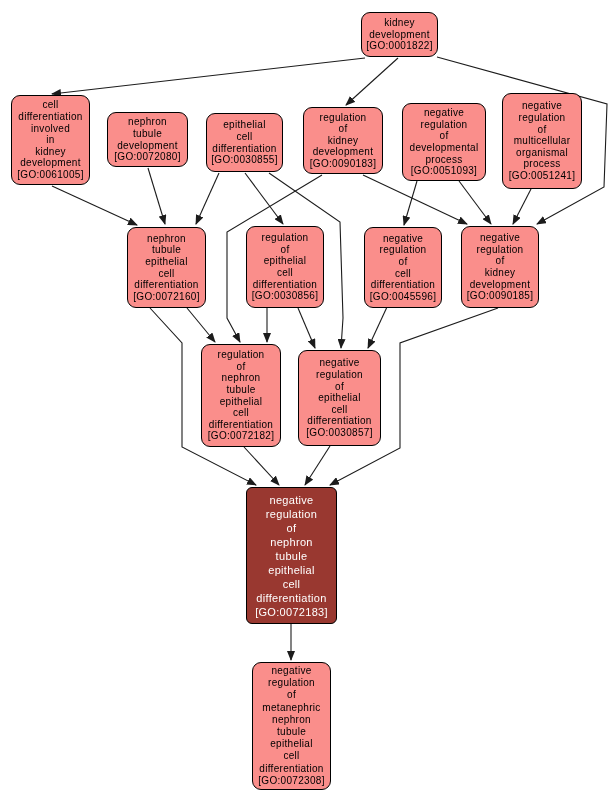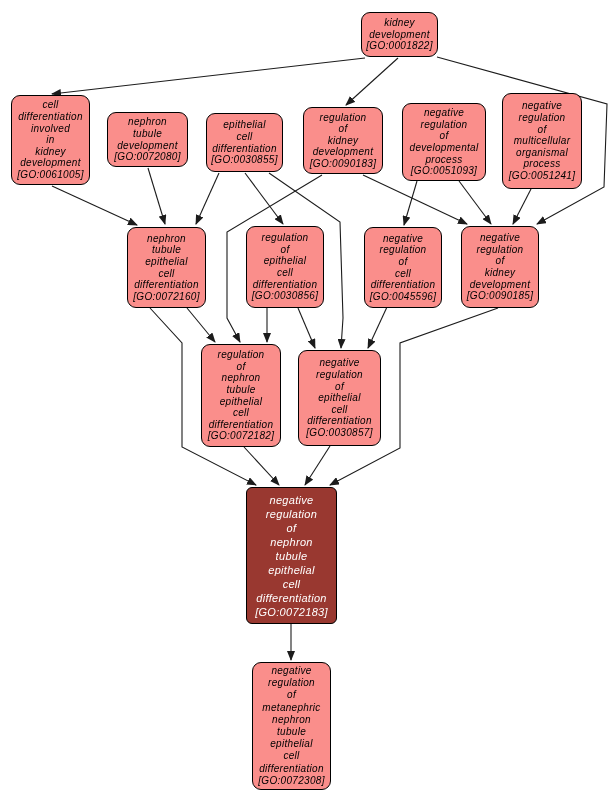--- a/index.html
+++ b/index.html
@@ -8,21 +8,20 @@
     font-family:"Liberation Sans",sans-serif;
   }
   svg.edge-layer{position:absolute;left:0;top:0;width:612px;height:803px;}
   .go-node{
     position:absolute;box-sizing:border-box;
     border:1.5px solid #000000;border-radius:9px;
     display:flex;align-items:center;justify-content:center;
     text-align:center;white-space:pre;
     font-size:10px;line-height:11.6px;letter-spacing:0.3px;
     cursor:pointer;
-    font-style:italic;
   }
   .go-node.selected{
     border-radius:6px;font-size:11px;line-height:14px;
   }
   .go-node.bottom-node{line-height:12.2px;}
 </style>
 </head>
 <body>
 
 <div class="stage" style="background: rgb(255, 255, 255);">

